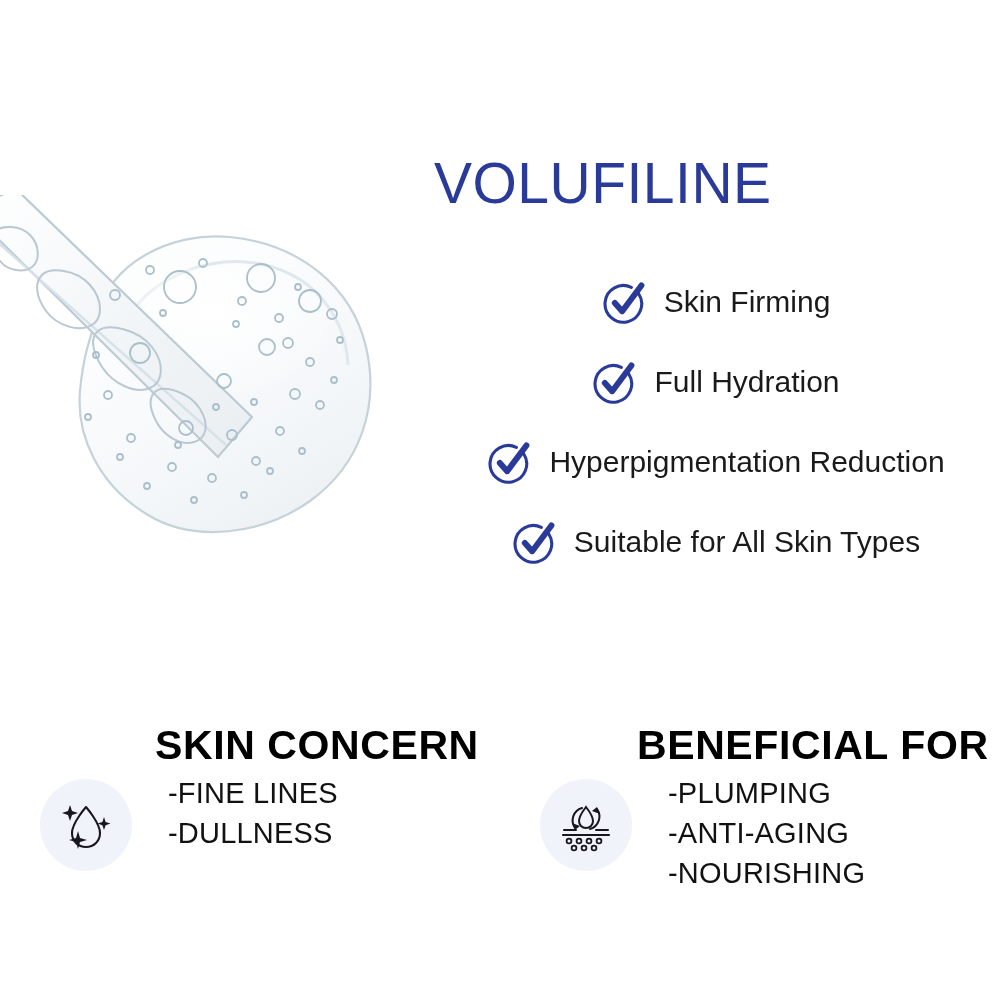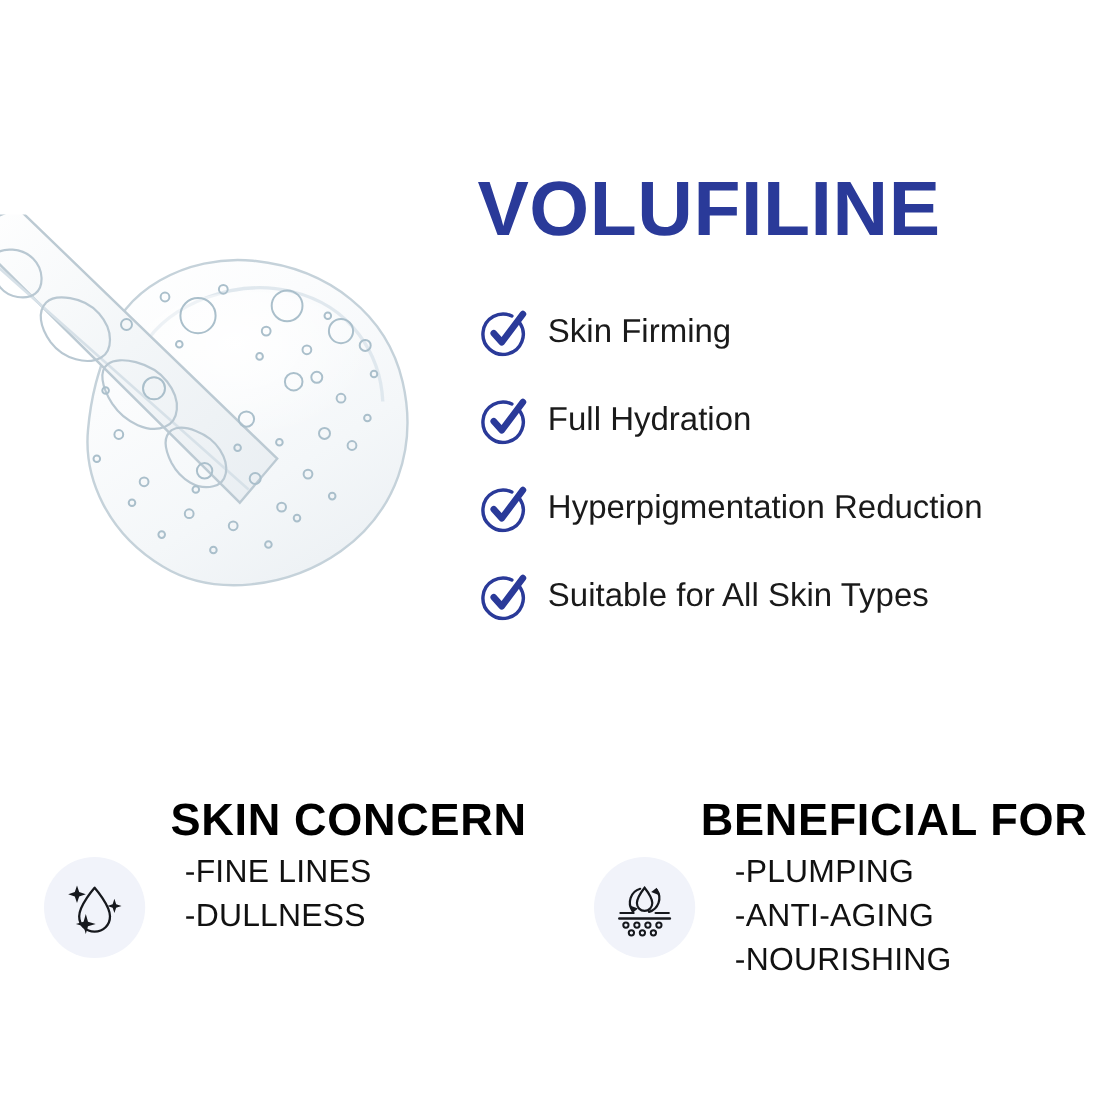--- a/index.html
+++ b/index.html
@@ -30,40 +30,41 @@
     top: 195px;
     width: 430px;
     height: 370px;
   }
 
   
   .brand-title {
     position: absolute;
     left: 434px;
     top: 155px;
-    font-size: 70px;
-    font-weight: bold;
+    font-size: 57px;
+    font-weight: normal;
     letter-spacing: 0.5px;
     color: #2a3a99;
     line-height: 1;
     white-space: nowrap;
     font-family: "Liberation Sans", sans-serif;
   }
 
   
   .benefits {
     position: absolute;
     left: 436px;
     top: 262px;
     width: 560px;
   }
   .benefit-row {
     display: flex;
     align-items: center;
     height: 80px;
+    justify-content: center;
   }
   .benefit-check {
     width: 44px;
     height: 44px;
     flex: 0 0 44px;
     margin-right: 18px;
     display: block;
   }
   .benefit-label {
     font-size: 30px;

